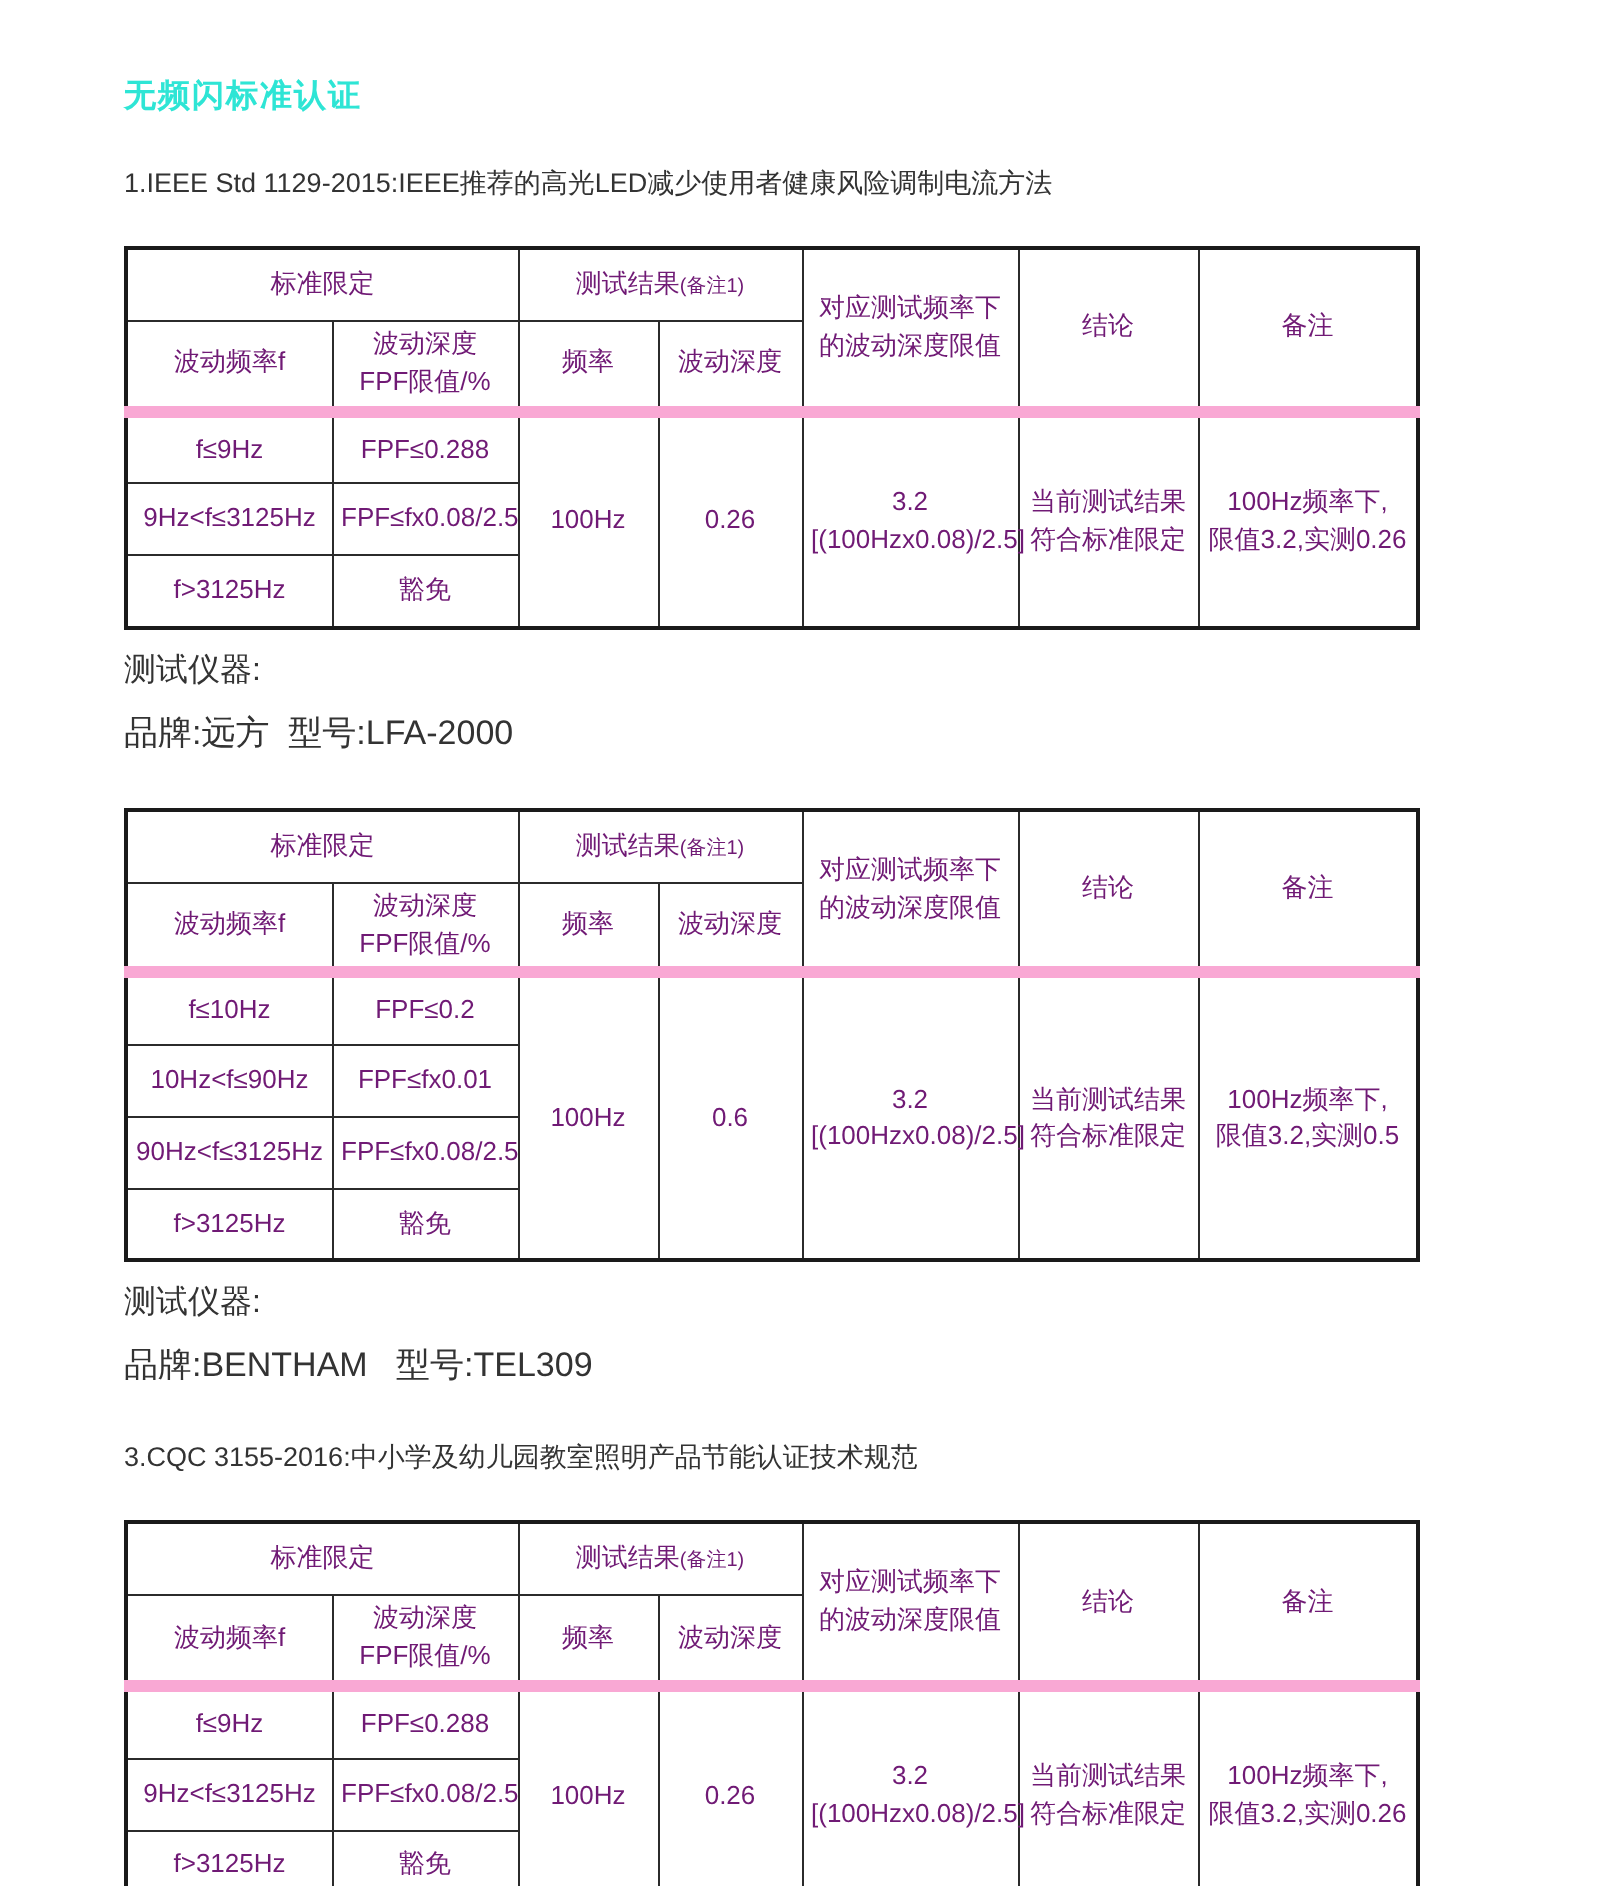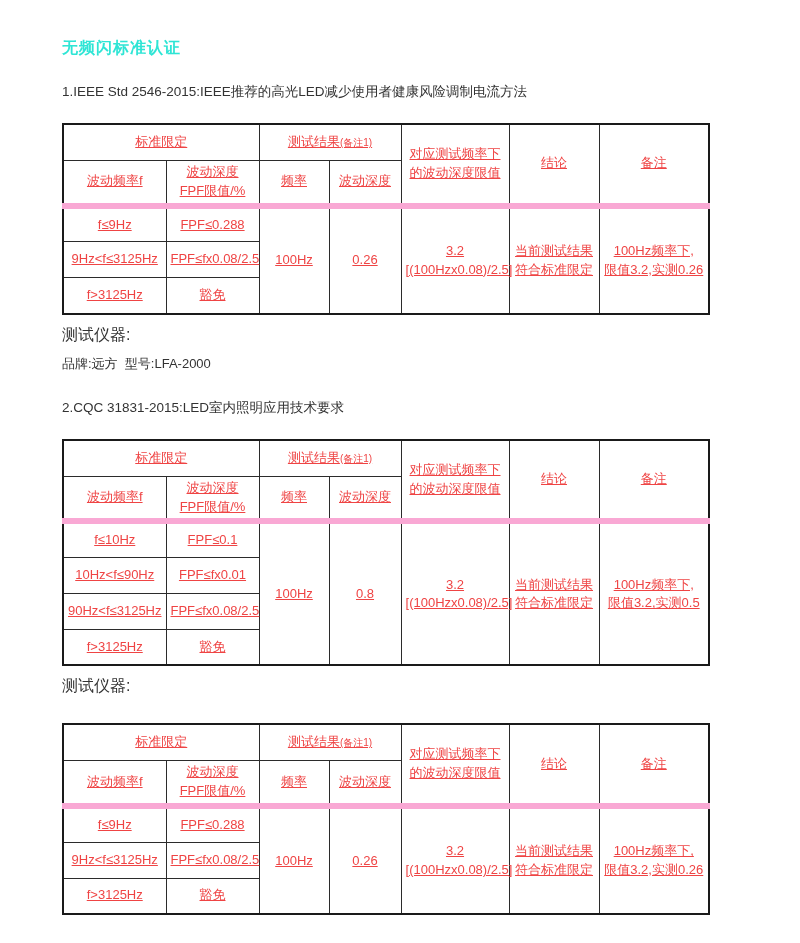--- a/index.html
+++ b/index.html
@@ -29,22 +29,21 @@
     font-size: 13.5px;
     color: #333333;
     margin: 0 0 22px 0;
   }
   table.cert-table {
     border-collapse: collapse;
     table-layout: fixed;
     width: 646px;
     border: 2px solid #1a1a1a;
     font-size: 13px;
-    color: #ef4444;
-    text-decoration: underline;
+    color: #701a75;
   }
   table.cert-table th,
   table.cert-table td {
     border: 1px solid #2b2b2b;
     text-align: center;
     vertical-align: middle;
     font-weight: normal;
     padding: 2px 4px;
     line-height: 1.45;
   }
@@ -54,34 +53,34 @@
   table.cert-table tbody tr:first-child td { border-top: 6px solid #f9a8d4; }
   .pre { white-space: pre-wrap; }
   .sub {
     font-size: 10px;
   }
   .instrument-label {
     font-size: 16px;
     margin: 10px 0 0 0;
   }
   .instrument-detail {
-    font-size: 13px;
+    font-size: 17px;
     margin: 9px 0 0 0;
   }
   .section { margin-bottom: 26px; }
 </style>
 </head>
 <body>
 
 <div class="page">
 
   <h1 class="page-title">无频闪标准认证</h1>
 
   <div class="section">
-    <div class="section-heading">1.IEEE Std 2546-2015:IEEE推荐的高光LED减少使用者健康风险调制电流方法</div>
+    <div class="section-heading">1.IEEE Std 1129-2015:IEEE推荐的高光LED减少使用者健康风险调制电流方法</div>
 
     <table class="cert-table">
       <colgroup>
         <col style="width:103px">
           <col style="width:93px">
           <col style="width:70px">
           <col style="width:72px">
         <col style="width:108px">
           <col style="width:90px">
           <col style="width:110px">
@@ -125,21 +124,20 @@
           <td>豁免</td>
         </tr>
       </tbody>
     </table>
 
     <div class="instrument-label">测试仪器:</div>
     <div class="instrument-detail pre">品牌:远方  型号:LFA-2000</div>
   </div>
 
   <div class="section">
-    <div class="section-heading">2.CQC 31831-2015:LED室内照明应用技术要求</div>
 
     <table class="cert-table">
       <colgroup>
         <col style="width:103px">
           <col style="width:93px">
           <col style="width:70px">
           <col style="width:72px">
         <col style="width:108px">
           <col style="width:90px">
           <col style="width:110px">
@@ -157,23 +155,23 @@
           <th>波动频率f</th>
           <th class="pre">波动深度
 FPF限值/%</th>
           <th>频率</th>
           <th>波动深度</th>
         </tr>
       </thead>
       <tbody>
         <tr>
           <td>f≤10Hz</td>
-          <td>FPF≤0.1</td>
+          <td>FPF≤0.2</td>
           <td rowspan="4">100Hz</td>
-          <td rowspan="4">0.8</td>
+          <td rowspan="4">0.6</td>
           <td rowspan="4" class="pre">3.2
 [(100Hzx0.08)/2.5]</td>
           <td rowspan="4" class="pre">当前测试结果
 符合标准限定</td>
           <td rowspan="4" class="pre">100Hz频率下,
 限值3.2,实测0.5</td>
         </tr>
         <tr>
           <td>10Hz&lt;f≤90Hz</td>
           <td>FPF≤fx0.01</td>
@@ -183,23 +181,25 @@
           <td>FPF≤fx0.08/2.5</td>
         </tr>
         <tr>
           <td>f&gt;3125Hz</td>
           <td>豁免</td>
         </tr>
       </tbody>
     </table>
 
     <div class="instrument-label">测试仪器:</div>
+    <div class="instrument-detail pre">品牌:BENTHAM   型号:TEL309</div>
   </div>
 
   <div class="section">
+    <div class="section-heading">3.CQC 3155-2016:中小学及幼儿园教室照明产品节能认证技术规范</div>
 
     <table class="cert-table">
       <colgroup>
         <col style="width:103px">
           <col style="width:93px">
           <col style="width:70px">
           <col style="width:72px">
         <col style="width:108px">
           <col style="width:90px">
           <col style="width:110px">

